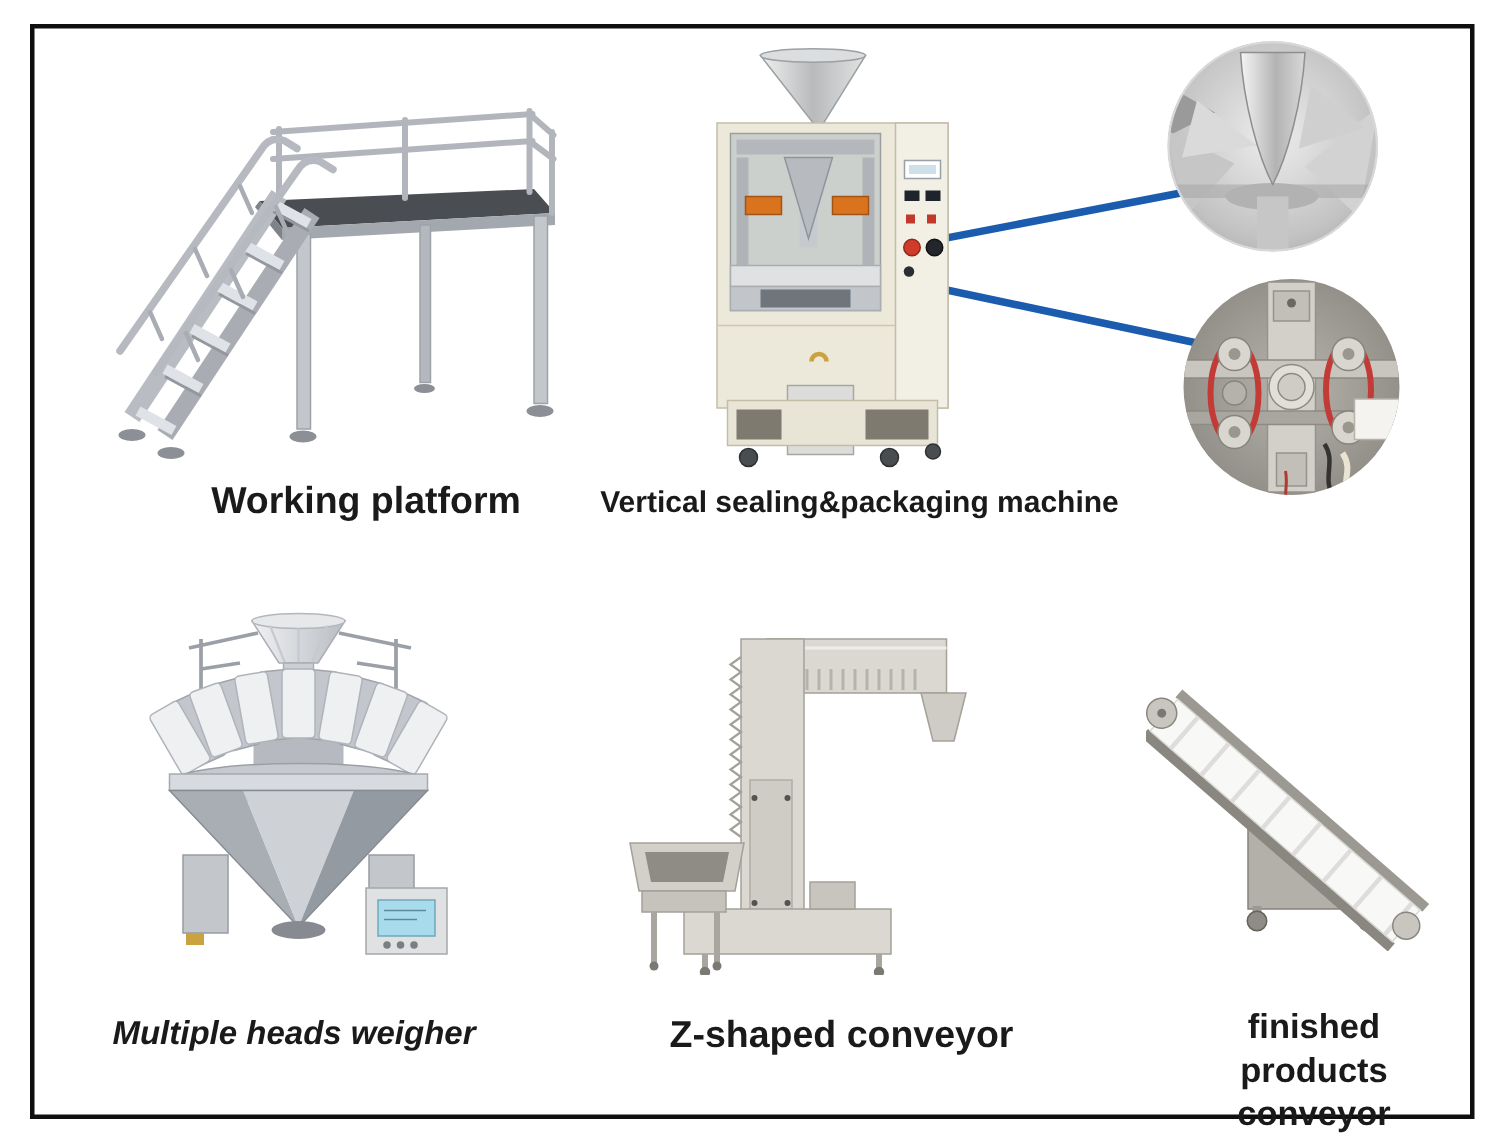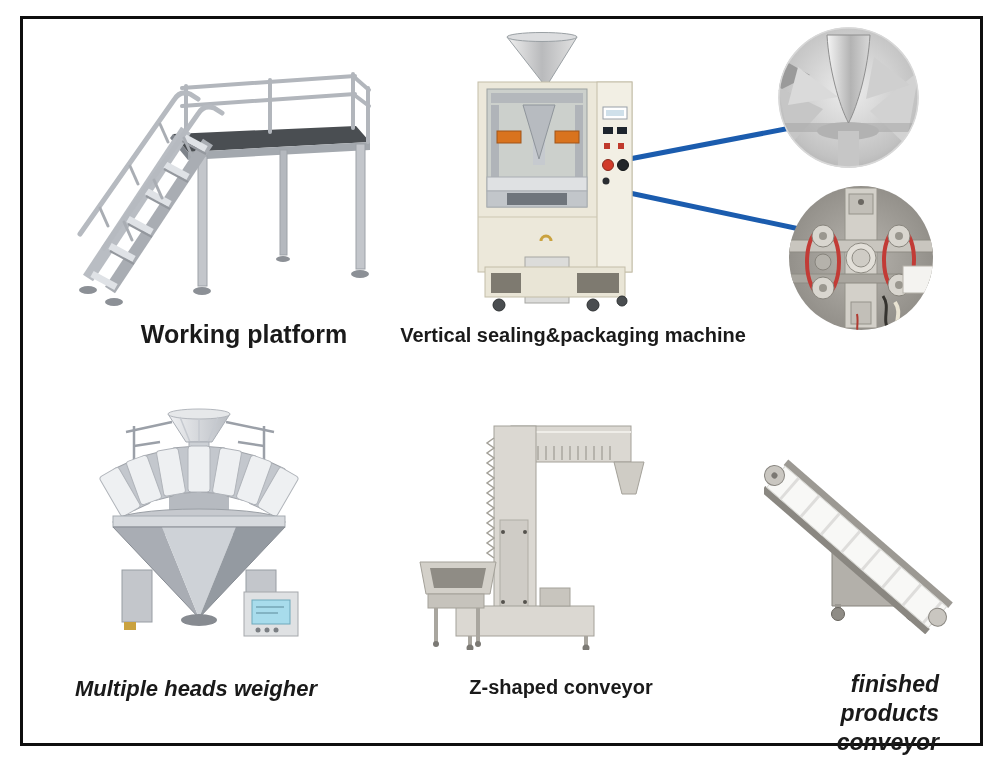--- a/index.html
+++ b/index.html
@@ -22,22 +22,22 @@
   }
   .fig{position:absolute;}
   .lbl{
     position:absolute;transform:translateX(-50%);
     font-weight:700;color:var(--label-text);white-space:nowrap;
     font-family:"Liberation Sans", sans-serif;
   }
   .lbl-wp{left:196px;top:320px;font-size:25px;margin-left:48px;}
   .lbl-vm{left:573px;top:324px;font-size:20px;}
   .lbl-mw{left:196px;top:676px;font-size:22px;font-style:italic;}
-  .lbl-zc{left:561px;top:676px;font-size:20px;}
-  .lbl-fc{left:876px;top:670px;font-size:23px;white-space:pre-line;text-align:right;line-height:1.25;font-style:italic;}
+  .lbl-zc{left:561px;top:676px;font-size:25px;}
+  .lbl-fc{left:876px;top:670px;font-size:23px;white-space:pre-line;text-align:center;line-height:1.25;}
 </style>
 </head>
 <body style="background: rgb(255, 255, 255);">
 
 <div class="frame"></div>
 
 <svg class="fig" style="left:0;top:0" width="1002" height="762" viewBox="0 0 1002 762">
   <line x1="572" y1="170" x2="801" y2="126" stroke="var(--callout-line)" stroke-width="5" stroke-linecap="round"></line>
   <line x1="606" y1="188" x2="809" y2="231" stroke="var(--callout-line)" stroke-width="5" stroke-linecap="round"></line>
 </svg>

